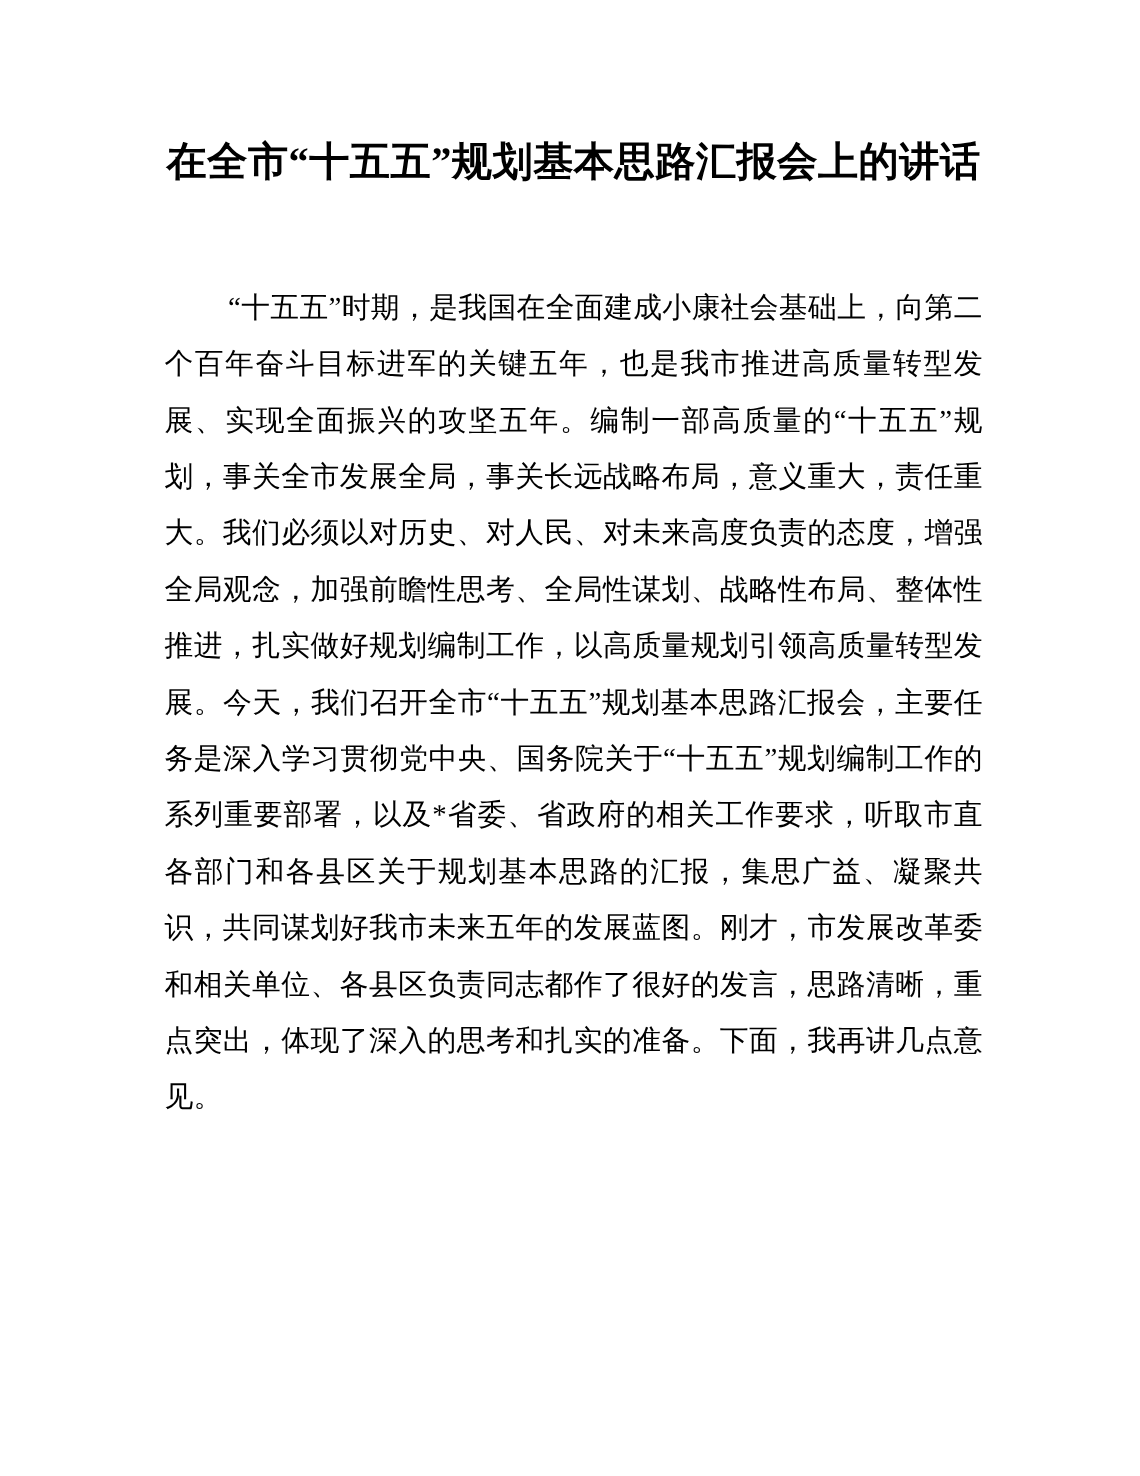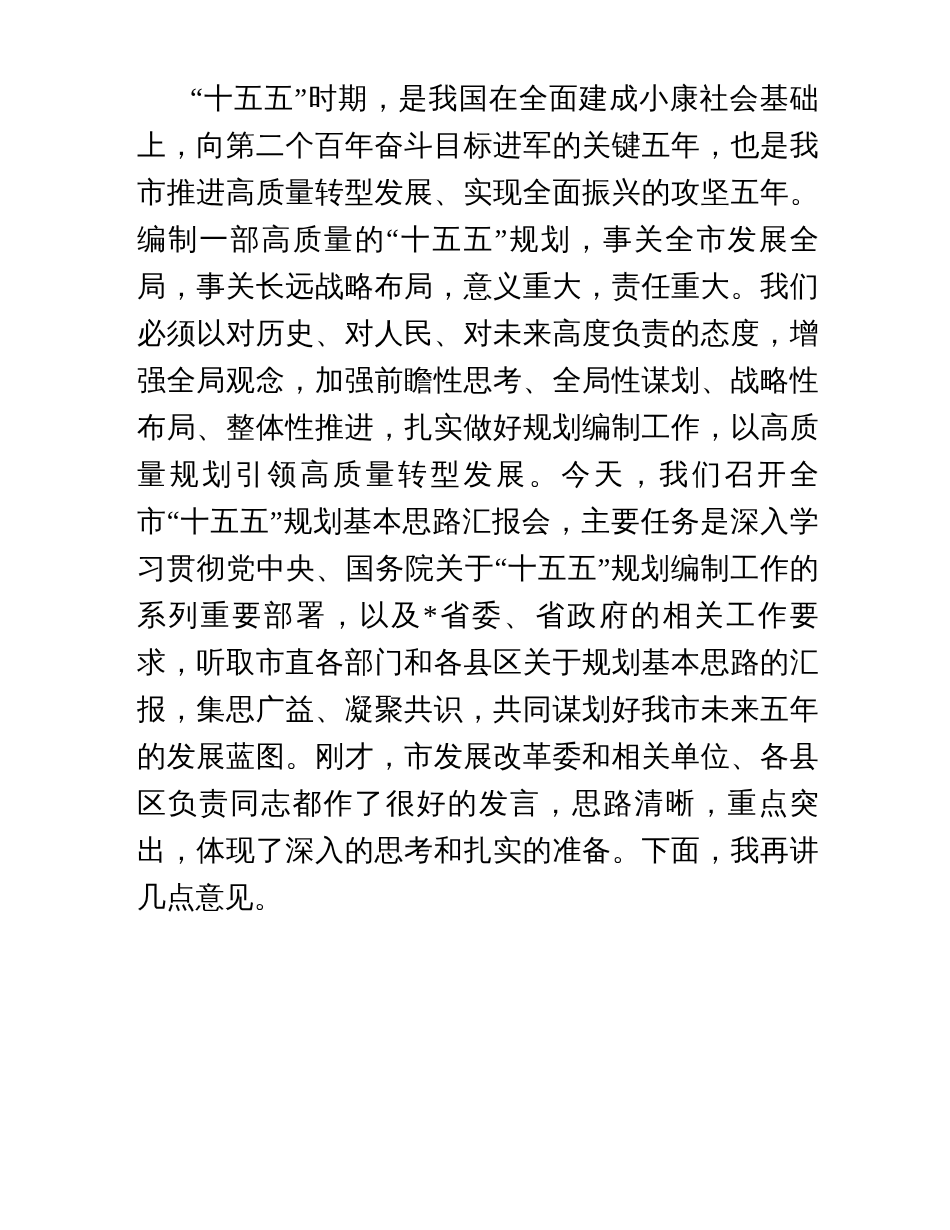--- a/index.html
+++ b/index.html
@@ -55,36 +55,37 @@
     font-size: 26.5px;
     line-height: 47px;
     text-indent: 27px;
     letter-spacing: 0.2px;
     white-space: nowrap;
   }
 
   .para {
     margin: 0;
     padding-top: 19px;
-    font-size: 29px;
+    font-size: 24px;
     line-height: 47px;
     text-indent: 53px;
     text-align: justify;
     text-justify: inter-character;
     text-align-last: left;
     letter-spacing: 0.2px;
     word-break: break-all;
   }
 </style>
 </head>
 <body>
 
 <div class="page">
   <div class="content">
 
+    <h1 class="doc-title">在全市“十五五”规划基本思路汇报会上的讲话</h1>
 
     <div class="body-block">
 
 
       <p class="para">“十五五”时期，是我国在全面建成小康社会基础上，向第二个百年奋斗目标进军的关键五年，也是我市推进高质量转型发展、实现全面振兴的攻坚五年。编制一部高质量的“十五五”规划，事关全市发展全局，事关长远战略布局，意义重大，责任重大。我们必须以对历史、对人民、对未来高度负责的态度，增强全局观念，加强前瞻性思考、全局性谋划、战略性布局、整体性推进，扎实做好规划编制工作，以高质量规划引领高质量转型发展。今天，我们召开全市“十五五”规划基本思路汇报会，主要任务是深入学习贯彻党中央、国务院关于“十五五”规划编制工作的系列重要部署，以及*省委、省政府的相关工作要求，听取市直各部门和各县区关于规划基本思路的汇报，集思广益、凝聚共识，共同谋划好我市未来五年的发展蓝图。刚才，市发展改革委和相关单位、各县区负责同志都作了很好的发言，思路清晰，重点突出，体现了深入的思考和扎实的准备。下面，我再讲几点意见。</p>
 
     </div>
   </div>
 </div>
 

